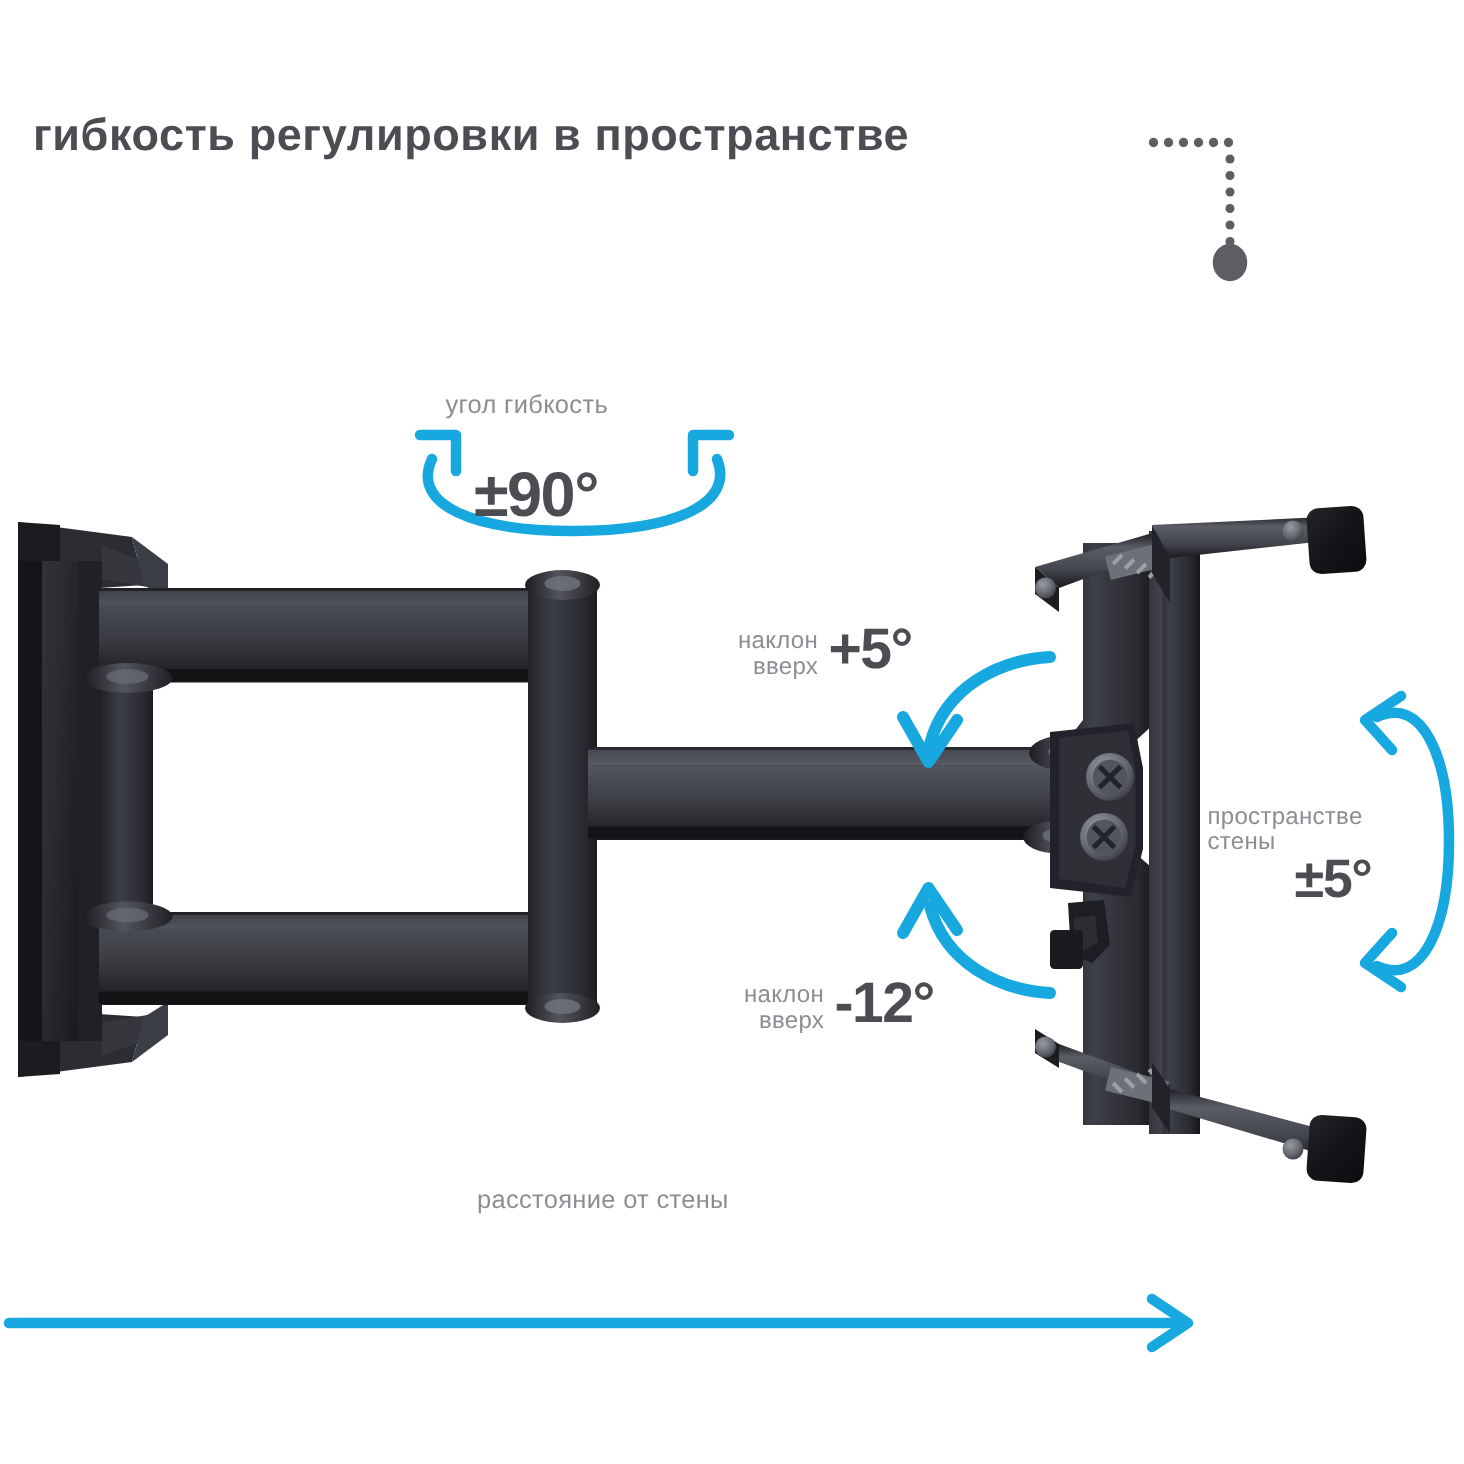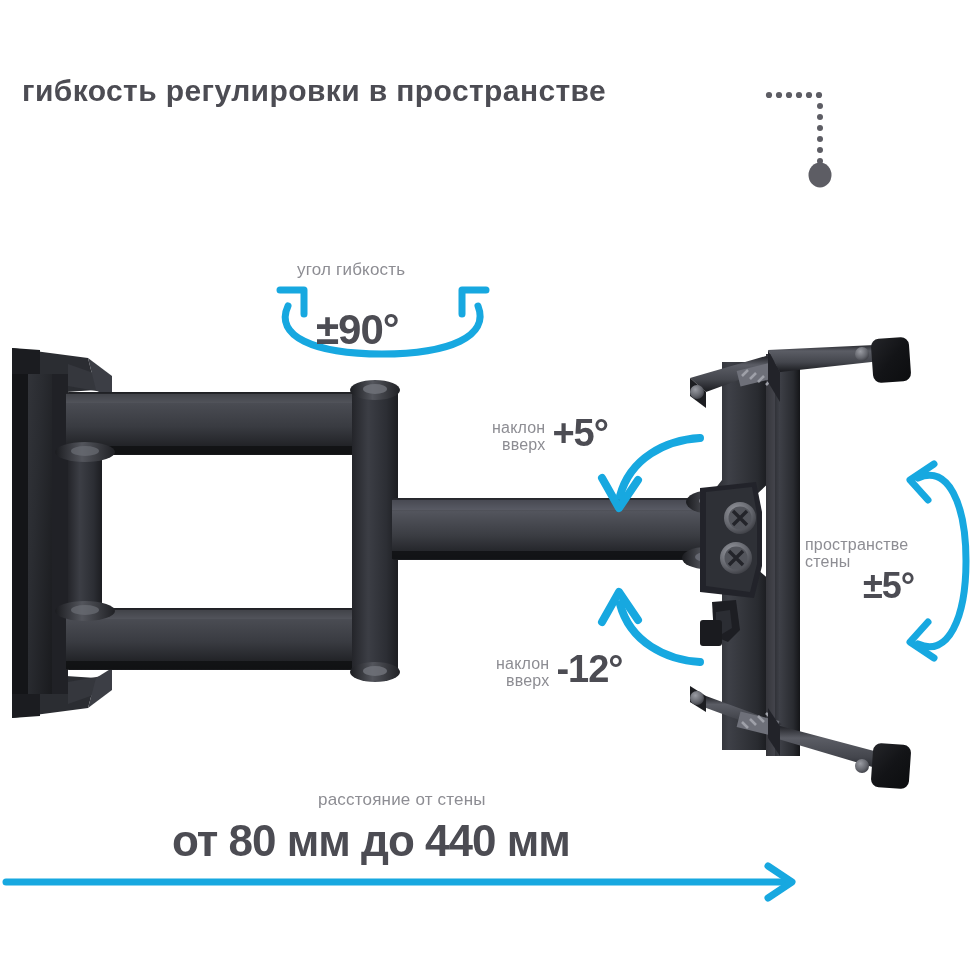--- a/index.html
+++ b/index.html
@@ -279,19 +279,18 @@
   </svg>
   <div class="abs" id="scr-wrap">
     <div class="lbl-small" id="scr-small">
       <div>пространстве</div>
       <div>стены</div>
     </div>
     <div class="lbl-big" id="scr-big">±5°</div>
   </div>
 
   <div class="abs lbl-small" id="dist-small">расстояние от стены</div>
-  <div class="abs lbl-big" id="dist-big">от 80 мм до 440 мм</div>
   <svg class="abs" style="left:4px;top:862px;" width="800" height="40" viewBox="0 0 800 40">
     <line x1="2" y1="20" x2="782" y2="20" stroke="#17a8e0" stroke-width="7" stroke-linecap="round"></line>
     <path d="M764 4 L788 20 L764 36" fill="none" stroke="#17a8e0" stroke-width="7" stroke-linecap="round" stroke-linejoin="round"></path>
   </svg>
 
 </div>
 
 </body></html>

